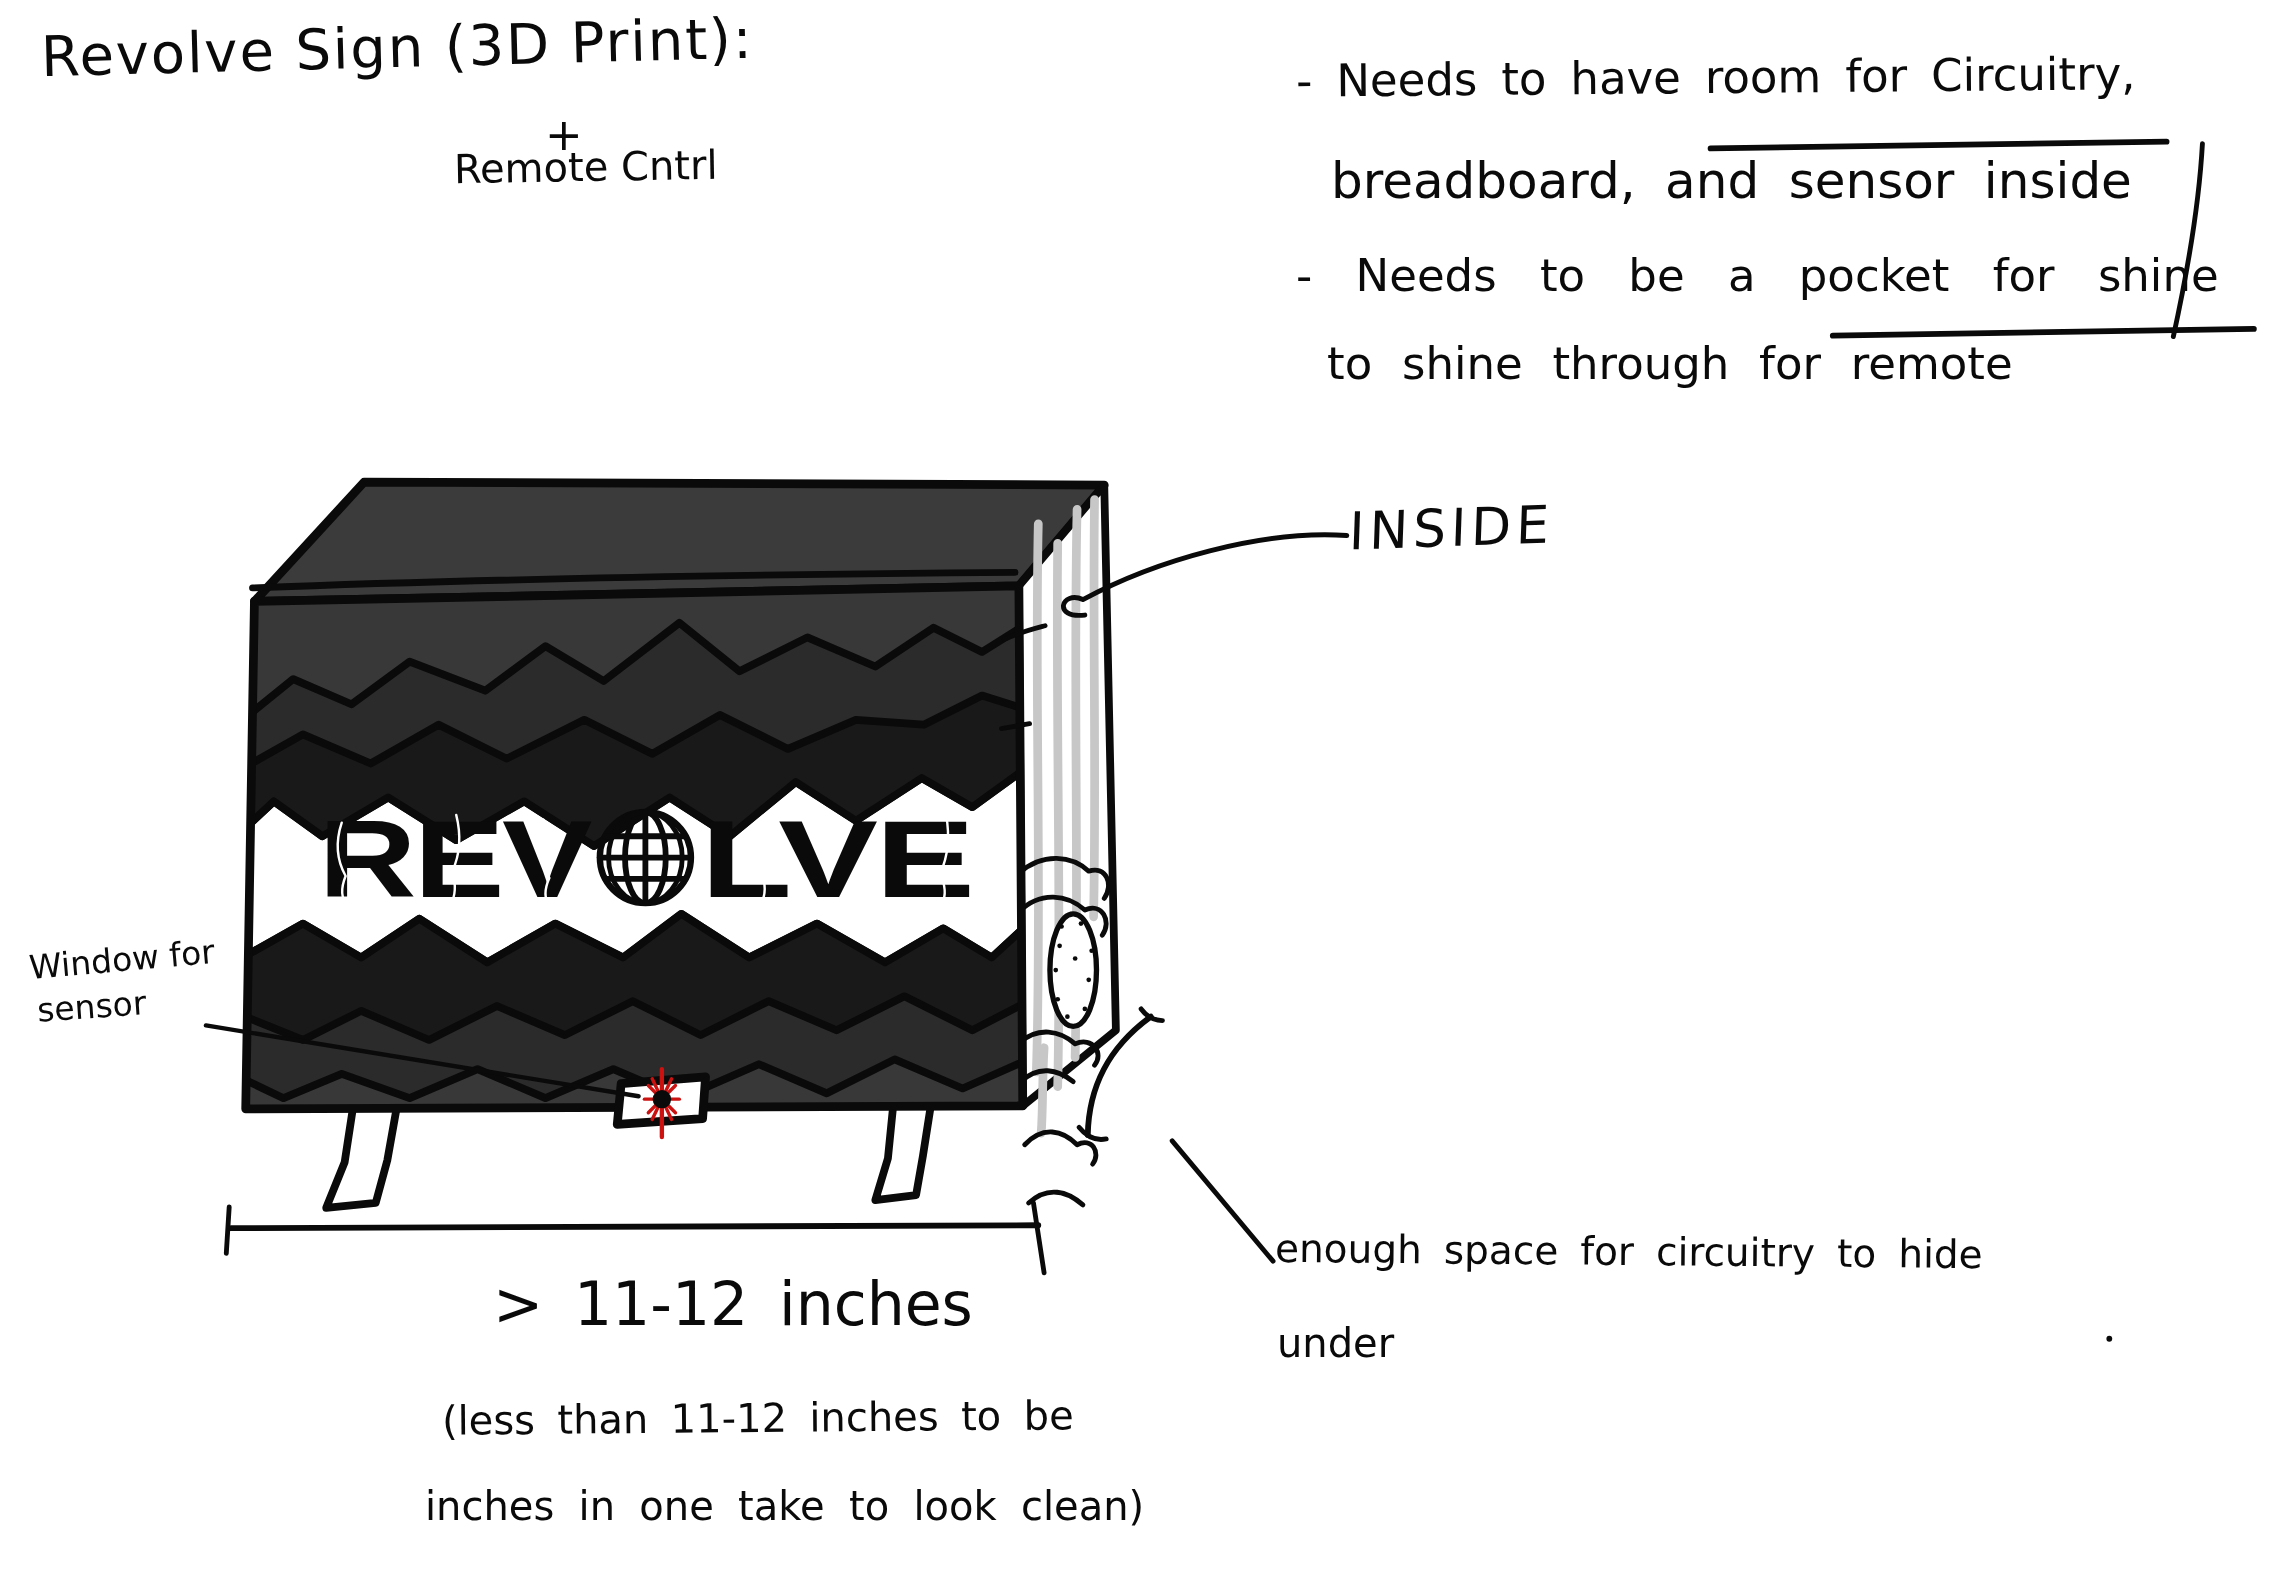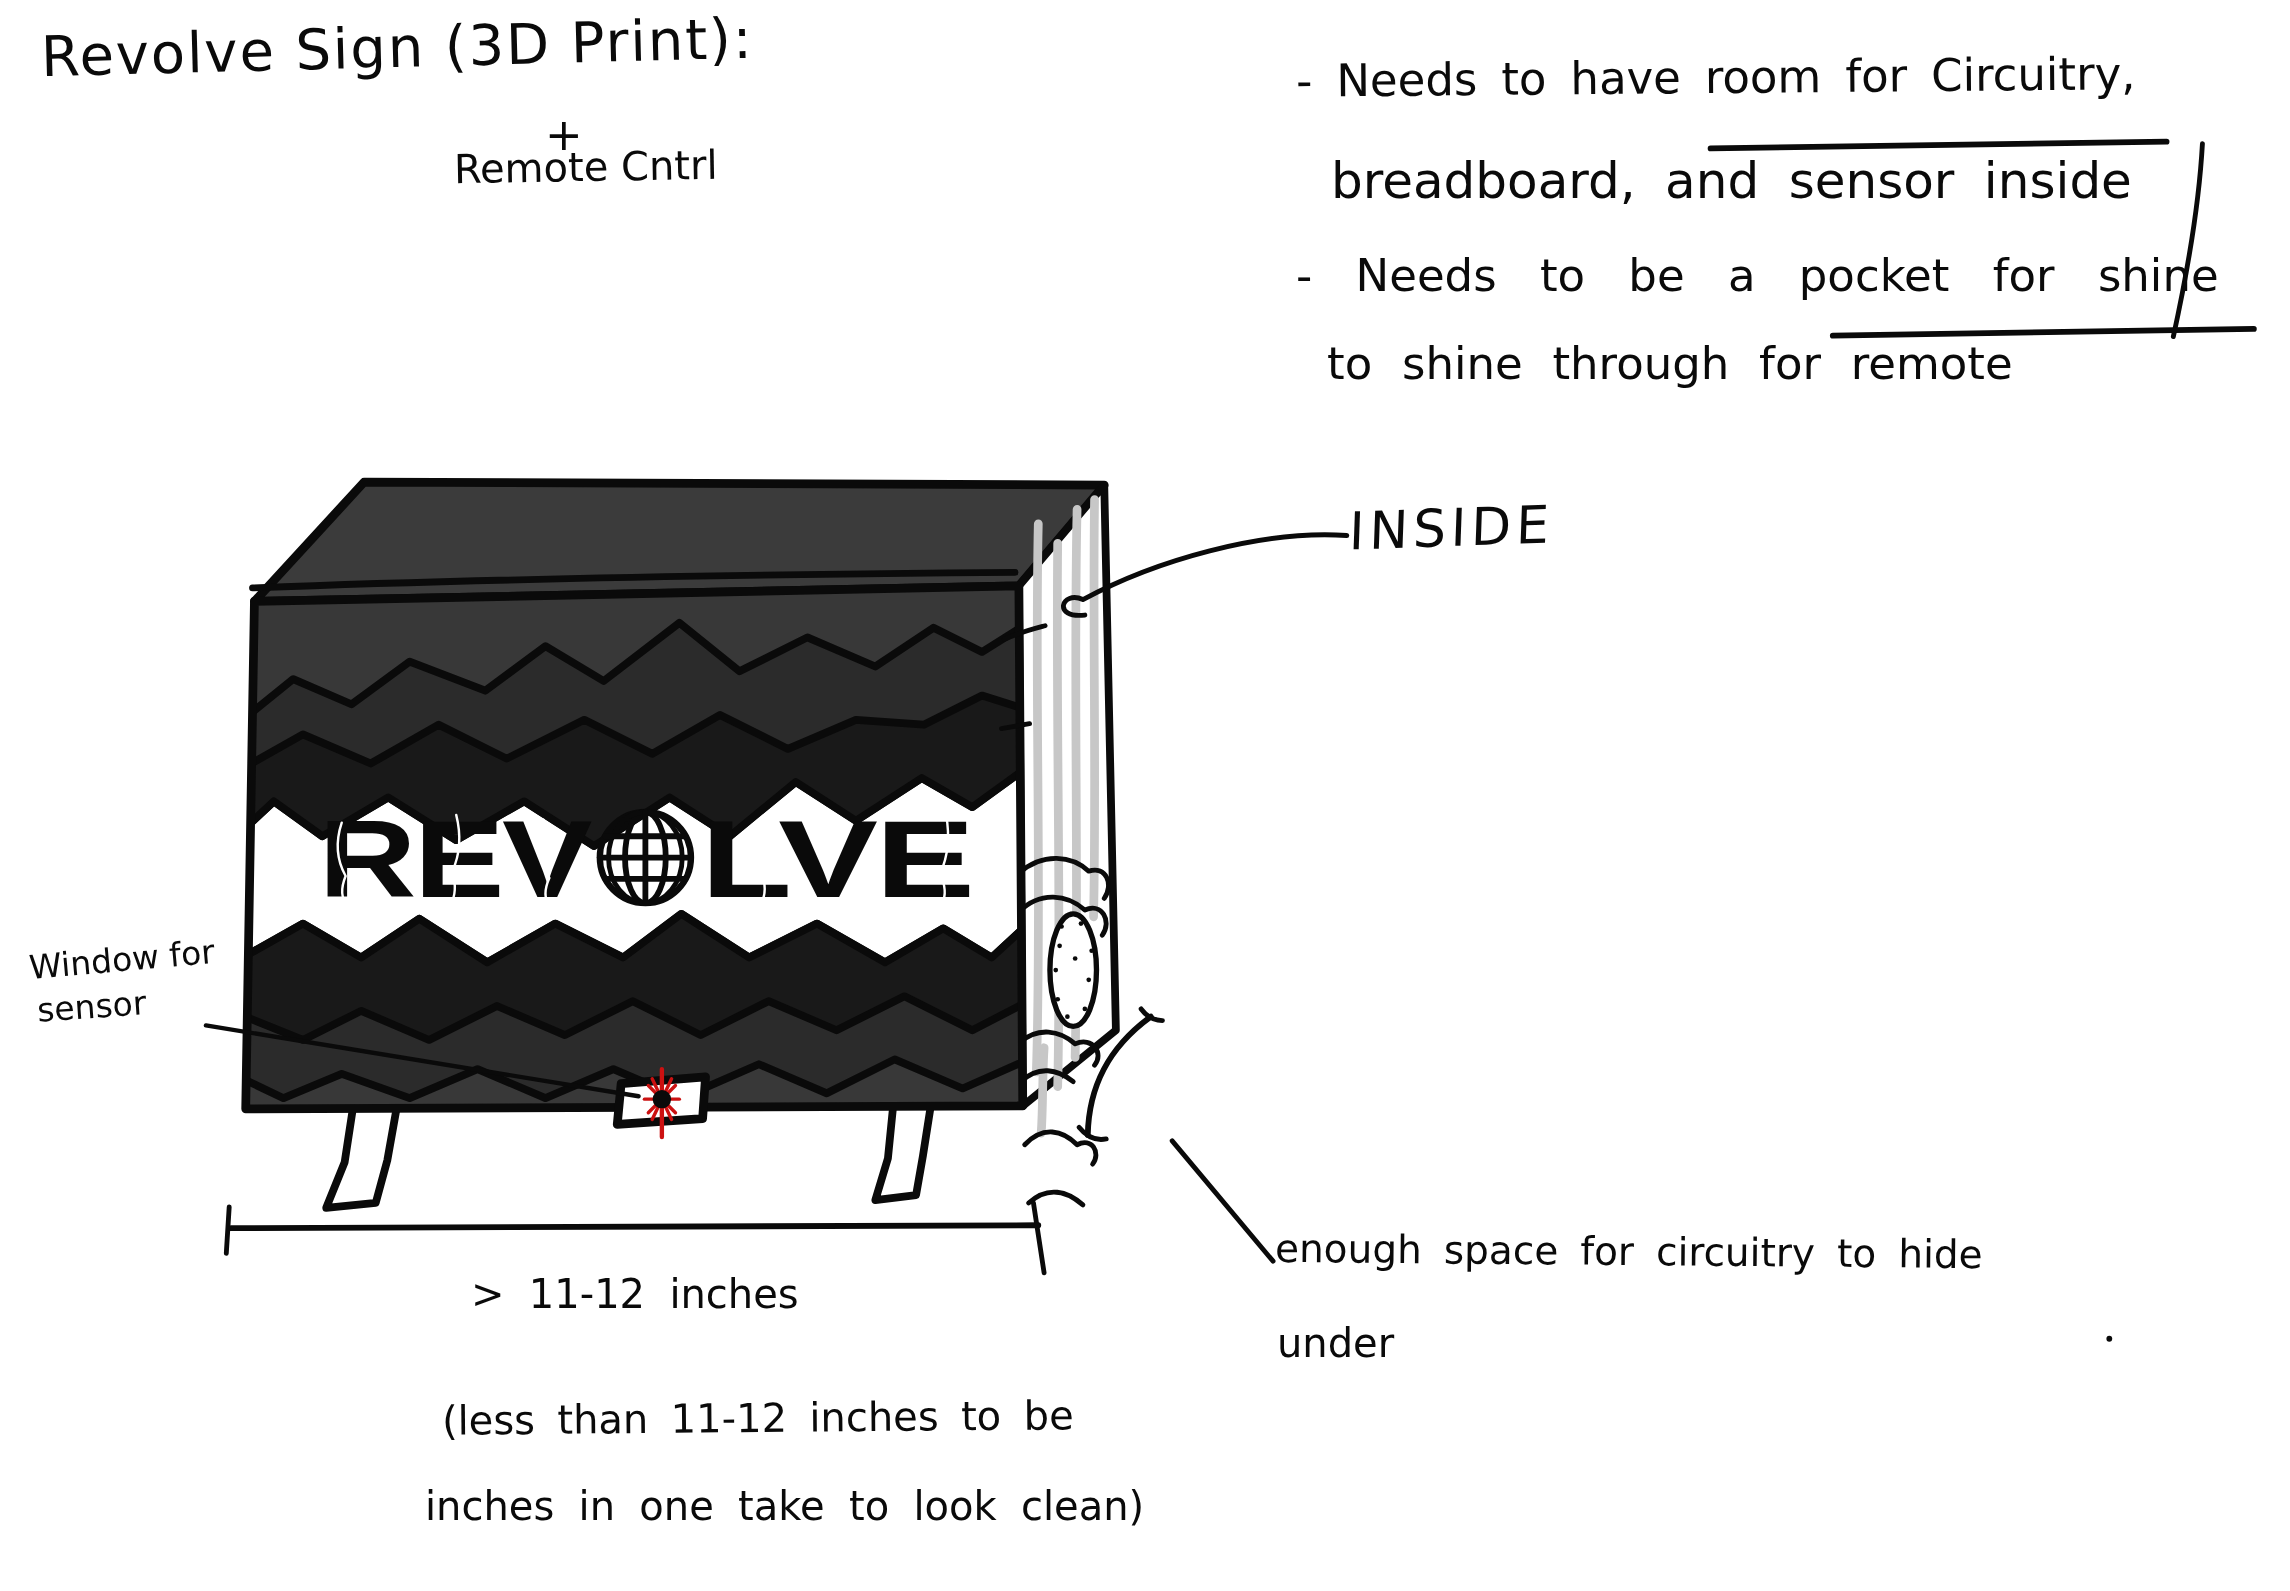--- a/index.html
+++ b/index.html
@@ -9,21 +9,21 @@
   .t-title {left:41px;  top:19.4px;  font-size:56px; letter-spacing:1.9px; transform:rotate(-1.5deg);}
   .t-plus  {left:545px; top:111px; font-size:45px;}
   .t-remote{left:454px; top:146px; font-size:40px; transform:rotate(-1deg);}
   .t-b1l1  {left:1296px;top:54px;  font-size:45px; word-spacing:9.7px; transform:rotate(-0.5deg);}
   .t-b1l2  {left:1331px;top:155px; font-size:50px; word-spacing:13.6px;}
   .t-b2l1  {left:1296px;top:252px; font-size:45px; word-spacing:29px;}
   .t-b2l2  {left:1327px;top:340px; font-size:45px; word-spacing:15.5px;}
   .t-inside{left:1349px;top:501px; font-size:52px; letter-spacing:4.9px; transform:rotate(-2deg) skewX(-4deg);}
   .t-win1  {left:29px;  top:943px; font-size:33px; transform:rotate(-5deg);}
   .t-win2  {left:37px;  top:990px;font-size:33px; transform:rotate(-4deg);}
-  .t-dim   {left:471px; top:1273px;font-size:40px; word-spacing:11.6px;text-align:right;}
+  .t-dim   {left:493px; top:1273px;font-size:60px; word-spacing:11.6px;text-align:right;}
   .t-note1 {left:442px; top:1397px;font-size:40px; word-spacing:9.7px; transform:rotate(-0.5deg);}
   .t-note2 {left:425px; top:1485px;font-size:40px; word-spacing:11.6px;}
   .t-space1{left:1275px;top:1232px;font-size:39px; word-spacing:9.7px; transform:rotate(0.5deg);}
   .t-space2{left:1277px;top:1322px;font-size:40px;}
   svg{position:absolute;left:0;top:0;}
   .ink{stroke:#0a0a0a;fill:none;stroke-linecap:round;stroke-linejoin:round;}
 </style>
 </head>
 <body>
 

